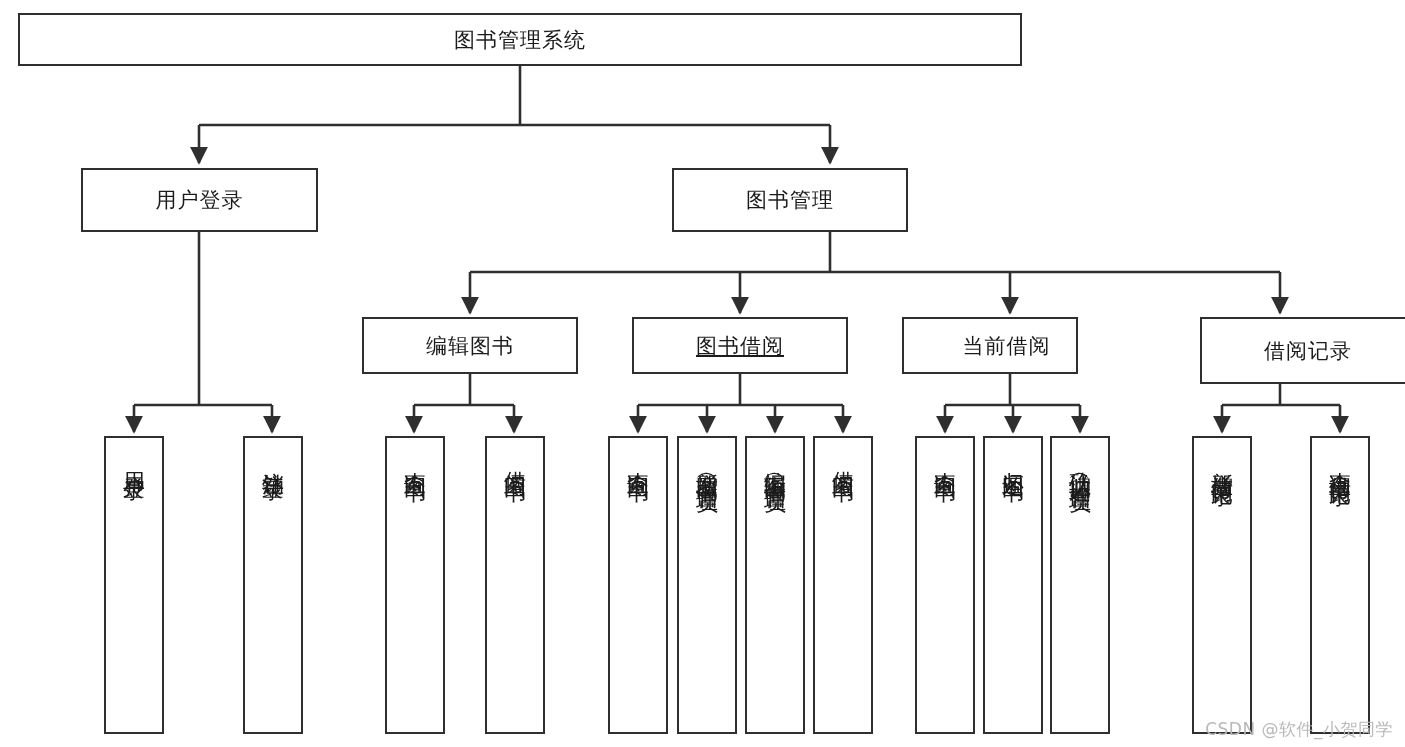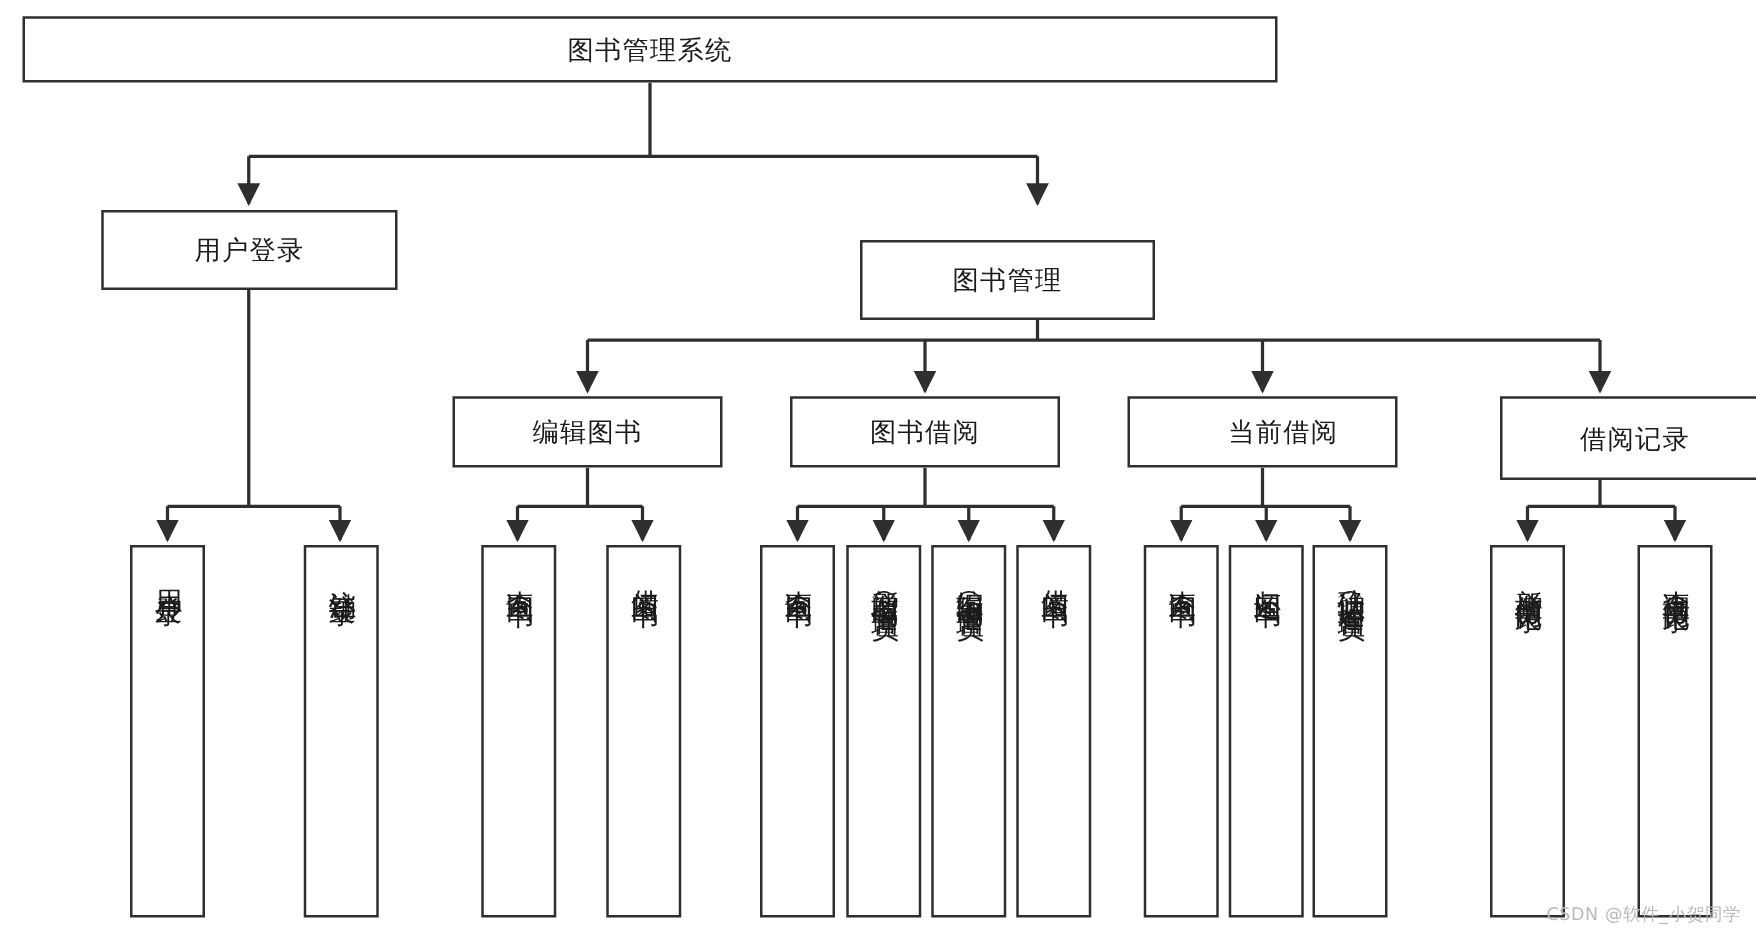--- a/index.html
+++ b/index.html
@@ -48,21 +48,21 @@
     font-size:22px;
     line-height:1.18;
     letter-spacing:3px;
     white-space:nowrap;
     text-align:left;
   }
   .watermark{
     position:absolute;
     right:12px;
     bottom:6px;
-    font-size:14px;
+    font-size:17px;
     color:#b9b9b9;
     letter-spacing:0.5px;
     white-space:nowrap;
     font-family:"DejaVu Sans","Liberation Sans",sans-serif;
   }
 </style>
 </head>
 <body>
 
 <div id="canvas">
@@ -117,31 +117,31 @@
     </g>
   </svg>
 
   <div class="node horiz" style="left:18px; top:13px; width:1004px; height:53px;">
     <span>图书管理系统</span>
   </div>
 
   <div class="node horiz" style="left:81px; top:168px; width:237px; height:64px;">
     <span>用户登录</span>
   </div>
-  <div class="node horiz" style="left:688px; top:168px; width:236px; height:64px;margin-top:24px;">
+  <div class="node horiz" style="left:672px; top:168px; width:236px; height:64px;">
     <span>图书管理</span>
   </div>
 
   <div class="node horiz" style="left:362px; top:317px; width:216px; height:57px;">
     <span>编辑图书</span>
   </div>
-  <div class="node horiz" style="left:632px; top:317px; width:216px; height:57px;">
+  <div class="node horiz" style="left:632px; top:317px; width:216px; height:57px;text-decoration:underline;">
     <span>图书借阅</span>
   </div>
-  <div class="node horiz" style="left:902px; top:317px; width:216px; height:57px;padding-left:33px;">
+  <div class="node horiz" style="left:902px; top:317px; width:176px; height:57px;padding-left:33px;">
     <span>当前借阅</span>
   </div>
   <div class="node horiz" style="left:1200px; top:317px; width:216px; height:67px;">
     <span>借阅记录</span>
   </div>
 
   <div class="node vert" style="left:104px; top:436px; width:60px; height:298px;">
     <span class="vlabel">用户登录</span>
   </div>
   <div class="node vert" style="left:243px; top:436px; width:60px; height:298px;">

